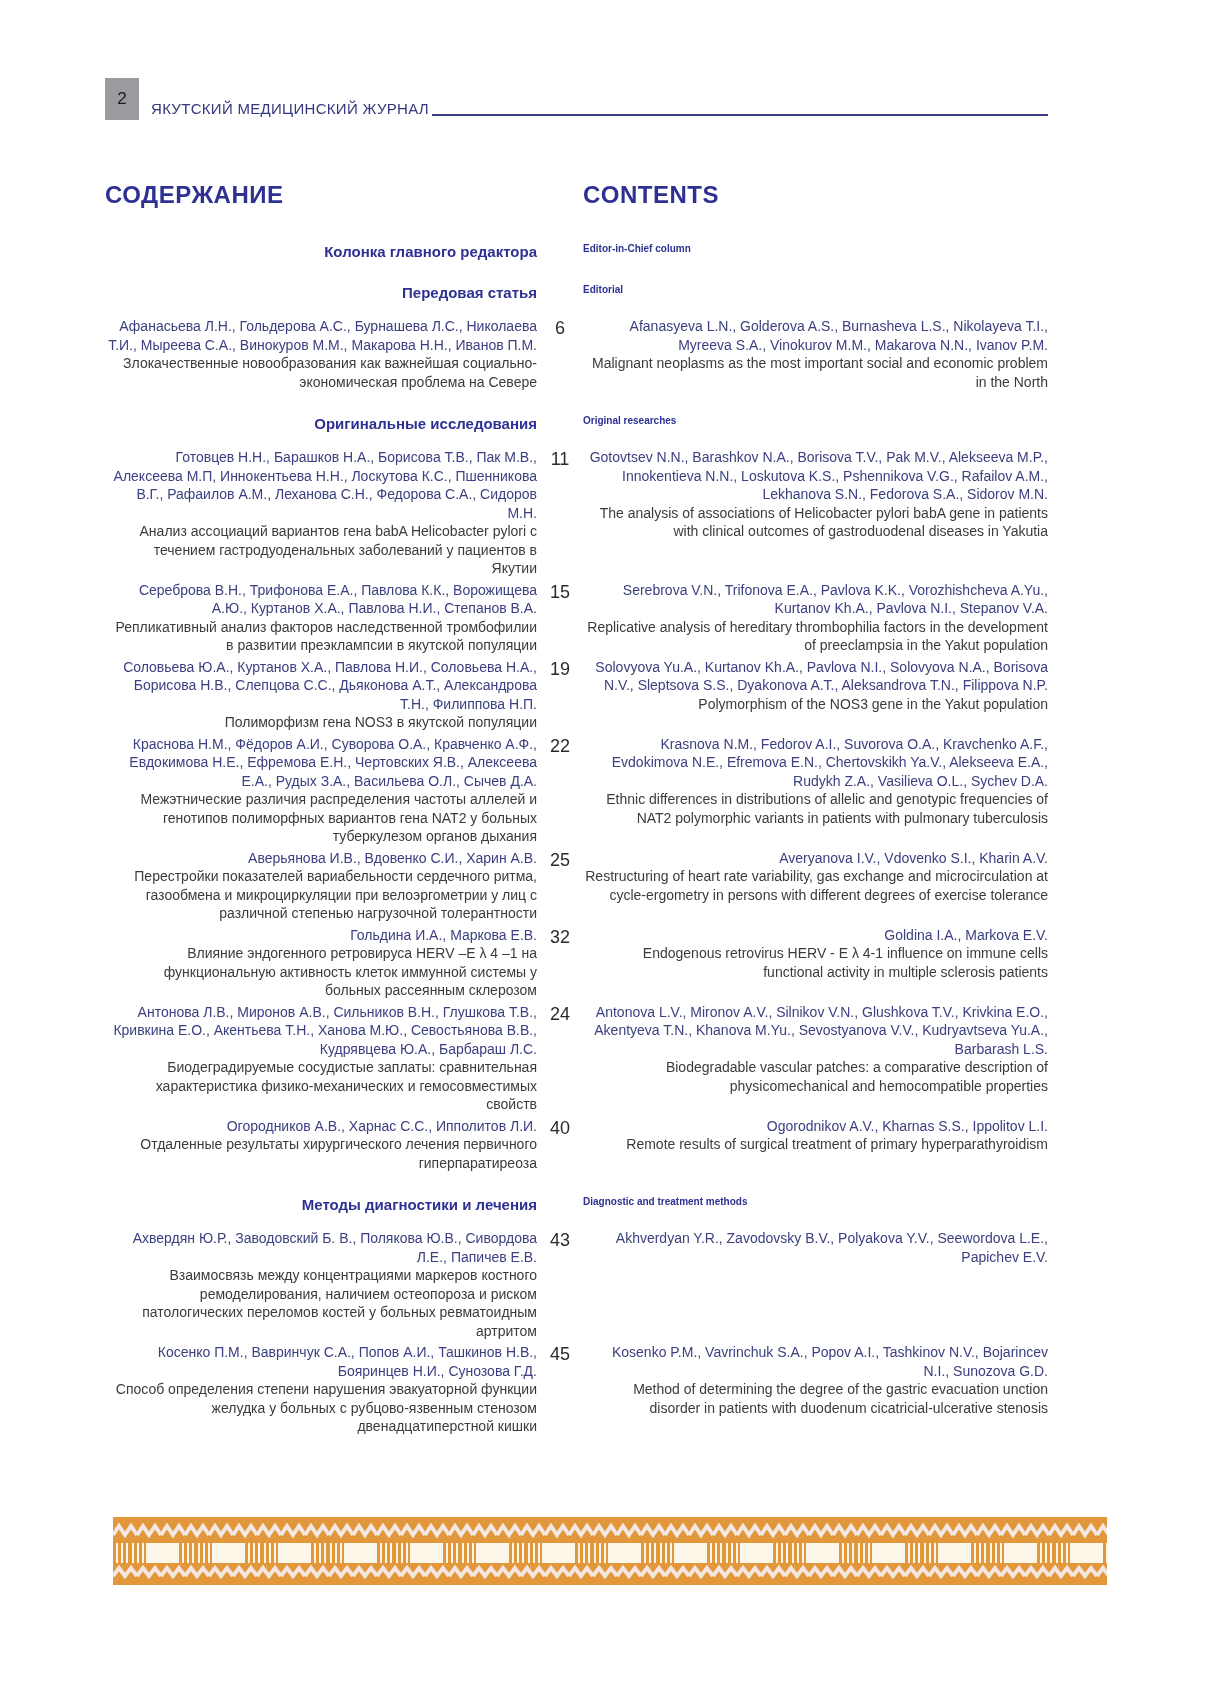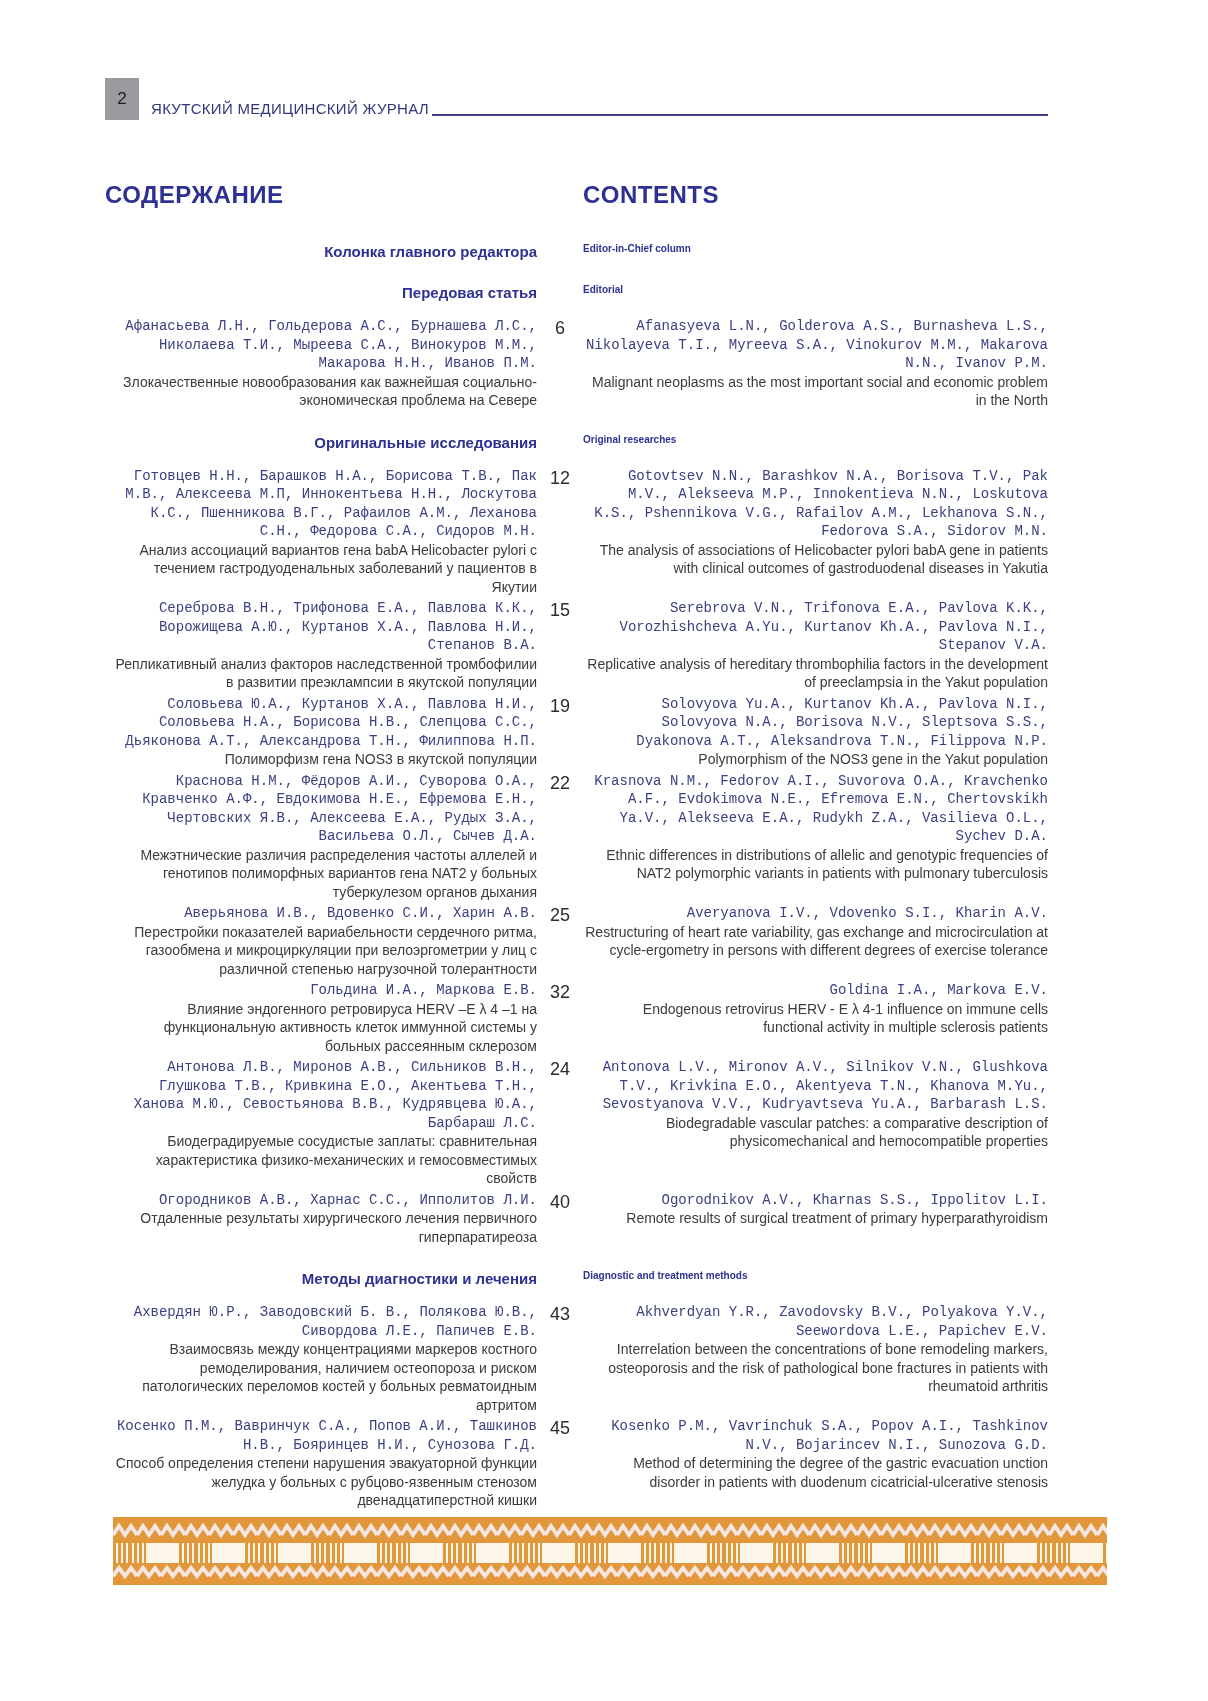--- a/index.html
+++ b/index.html
@@ -47,21 +47,21 @@
     grid-column:3; text-align:left;
     font-size:10px; font-weight:bold; color:#2E3192;
   }
   .entry-row { margin-bottom:3px; }
   .cell-ru { grid-column:1; text-align:right; }
   .cell-num {
     grid-column:2; text-align:center;
     font-size:18px; color:#2B2B2E; padding-top:1px;
   }
   .cell-en { grid-column:3; text-align:right; }
-  .authors { font-size:14px; line-height:18.5px; color:#3C4080;font-family:Liberation Mono, monospace; }
+  .authors { font-size:14px; line-height:18.5px; color:#3C4080; }
   .title   { font-size:14px; line-height:18.5px; color:#3B3B3D; }
   
   .ornament { position:absolute; top:1517px; left:113px; width:994px; height:68px; }
 </style>
 </head>
 <body>
 
 <div class="page-header">
   <div class="page-num-box">
     <span>2</span>
@@ -100,21 +100,21 @@
       <div class="row section-row">
         <div class="section-ru">Оригинальные исследования</div>
         <div class="cell-num"></div>
         <div class="section-en">Original researches</div>
       </div>
       <div class="row entry-row">
         <div class="cell-ru">
           <div class="authors">Готовцев Н.Н., Барашков Н.А., Борисова Т.В., Пак М.В., Алексеева М.П, Иннокентьева Н.Н., Лоскутова К.С., Пшенникова В.Г., Рафаилов А.М., Леханова С.Н., Федорова С.А., Сидоров М.Н.</div>
           <div class="title">Анализ ассоциаций вариантов гена babA Helicobacter pylori с течением гастродуоденальных заболеваний у пациентов в Якутии</div>
         </div>
-        <div class="cell-num">12</div>
+        <div class="cell-num">11</div>
         <div class="cell-en">
           <div class="authors">Gotovtsev N.N., Barashkov N.A., Borisova T.V., Pak M.V., Alekseeva M.P., Innokentieva N.N., Loskutova K.S., Pshennikova V.G., Rafailov A.M., Lekhanova S.N., Fedorova S.A., Sidorov M.N.</div>
           <div class="title">The analysis of associations of Helicobacter pylori babA gene in patients with clinical outcomes of gastroduodenal diseases in Yakutia</div>
         </div>
       </div>
       <div class="row entry-row">
         <div class="cell-ru">
           <div class="authors">Сереброва В.Н., Трифонова Е.А., Павлова К.К., Ворожищева А.Ю., Куртанов Х.А., Павлова Н.И., Степанов В.А.</div>
           <div class="title">Репликативный анализ факторов наследственной тромбофилии в развитии преэклампсии в якутской популяции</div>
         </div>
@@ -196,21 +196,20 @@
         <div class="section-en">Diagnostic and treatment methods</div>
       </div>
       <div class="row entry-row">
         <div class="cell-ru">
           <div class="authors">Ахвердян Ю.Р., Заводовский Б. В., Полякова Ю.В., Сивордова Л.Е., Папичев Е.В.</div>
           <div class="title">Взаимосвязь между концентрациями маркеров костного ремоделирования, наличием остеопороза и риском патологических переломов костей у больных ревматоидным артритом</div>
         </div>
         <div class="cell-num">43</div>
         <div class="cell-en">
           <div class="authors">Akhverdyan Y.R., Zavodovsky B.V., Polyakova Y.V., Seewordova L.E., Papichev E.V.</div>
-          <div class="title">Interrelation between the concentrations of bone remodeling markers, osteoporosis and the risk of pathological bone fractures in patients with rheumatoid arthritis</div>
         </div>
       </div>
       <div class="row entry-row">
         <div class="cell-ru">
           <div class="authors">Косенко П.М., Вавринчук С.А., Попов А.И., Ташкинов Н.В., Бояринцев Н.И., Сунозова Г.Д.</div>
           <div class="title">Способ определения степени нарушения эвакуаторной функции желудка у больных с рубцово-язвенным стенозом двенадцатиперстной кишки</div>
         </div>
         <div class="cell-num">45</div>
         <div class="cell-en">
           <div class="authors">Kosenko P.M., Vavrinchuk S.A., Popov A.I., Tashkinov N.V., Bojarincev N.I., Sunozova G.D.</div>

